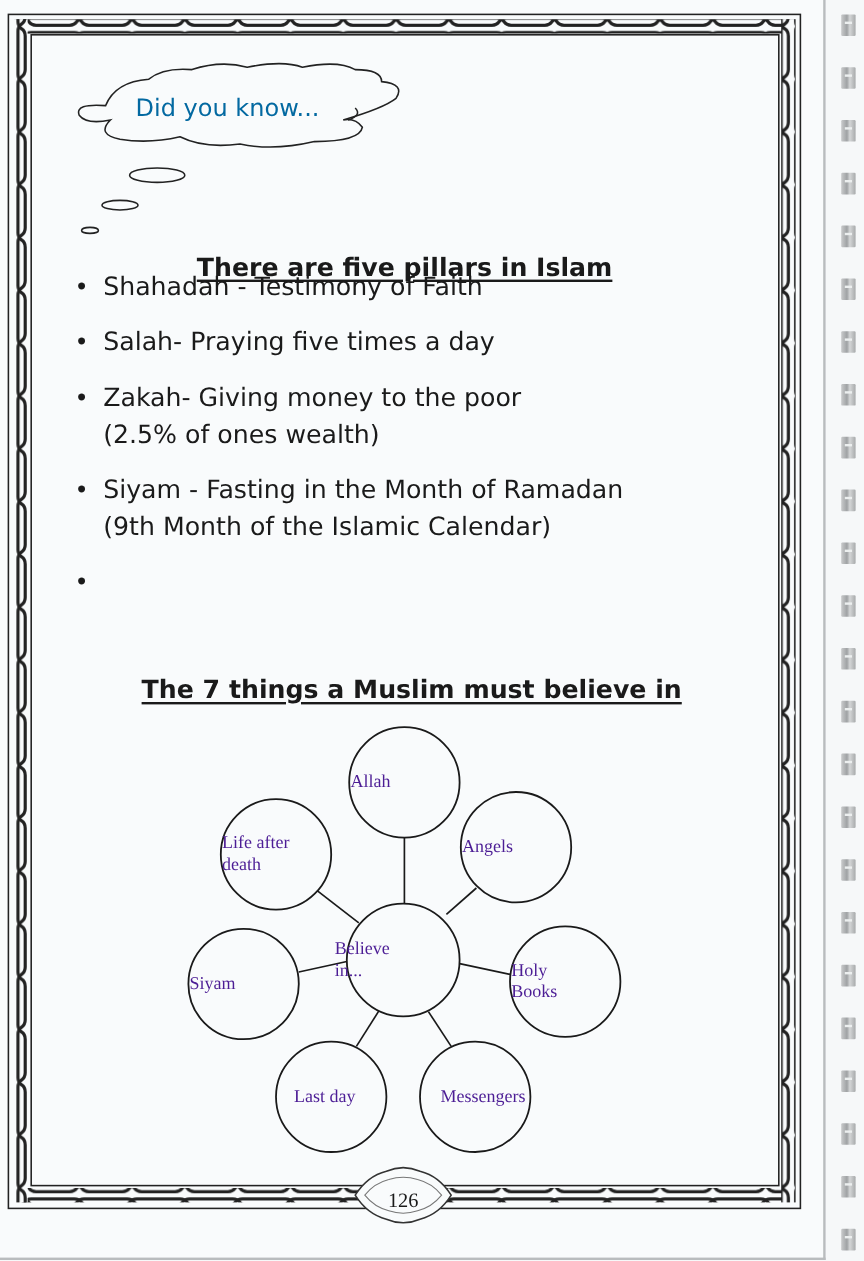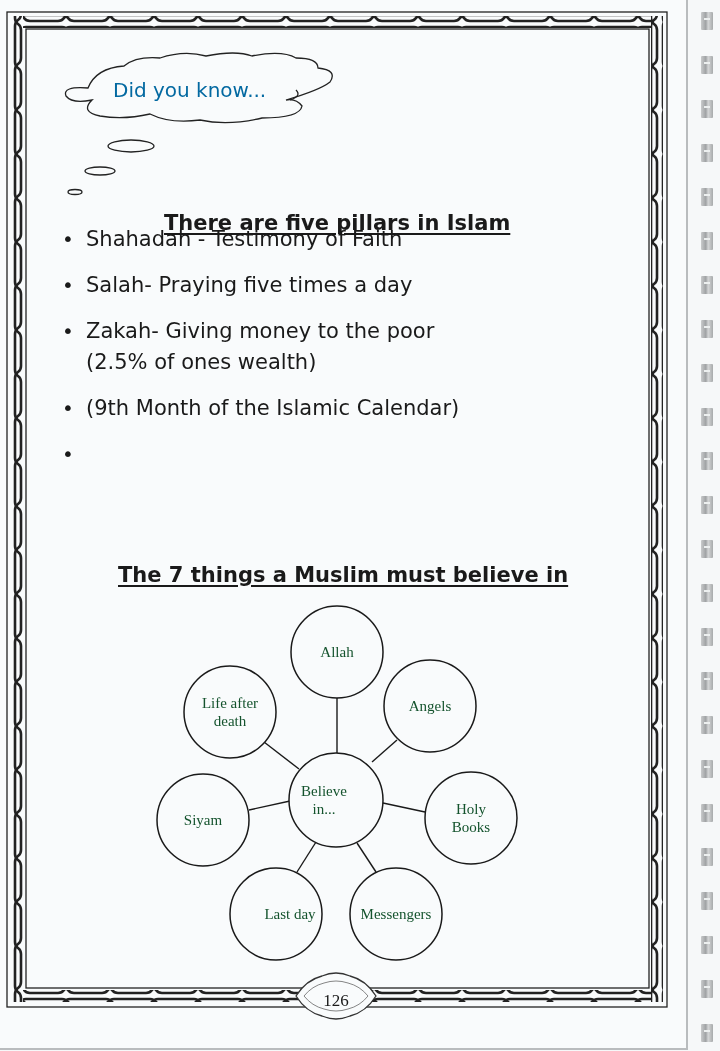--- a/index.html
+++ b/index.html
@@ -30,21 +30,21 @@
       position: absolute; font-weight: bold; font-size: 21px; text-decoration: underline;
       text-underline-offset: 3px; text-decoration-thickness: 2px; color: #1a1a1a;
       white-space: nowrap;
     }
     .pillars-list { position: absolute; left: 62px; top: 224px; margin: 0; padding: 0; list-style: none; }
     .pillar { position: relative; padding-left: 24px; font-size: 21px; line-height: 31px; margin-bottom: 15px; color: #1a1a1a; }
     .pillar .bullet { position: absolute; left: 0; top: 0; font-size: 20px; }
     .pillar .line { display: block; white-space: nowrap; }
     .node-label {
       position: absolute; font-family: "Liberation Serif", serif; font-size: 15px; line-height: 18px;
-      text-align: center; width: 90px; color: #14532d; transform: translate(-50%, -50%);
+      width: 90px; color: #4c1d95; transform: translate(-50%, -50%);
     }
     .page-number {
       position: absolute; left: 336px; top: 1001px; transform: translate(-50%,-50%);
       font-family: "Liberation Serif", serif; font-size: 17px; color: #1a1a1a;
     }
   </style>
 </head>
 <body>
 
 <div class="page-edge"></div>
@@ -155,20 +155,21 @@
     <span class="bullet">•</span>
     <span class="line">Salah- Praying five times a day</span>
   </li>
   <li class="pillar">
     <span class="bullet">•</span>
     <span class="line">Zakah- Giving money to the poor</span>
     <span class="line">(2.5% of ones wealth)</span>
   </li>
   <li class="pillar">
     <span class="bullet">•</span>
+    <span class="line">Siyam - Fasting in the Month of Ramadan</span>
     <span class="line">(9th Month of the Islamic Calendar)</span>
   </li>
   <li class="pillar">
     <span class="bullet">•</span>
   </li>
 </ul>
 
 <div class="heading" style="left:118px; top:563px;">The 7 things a Muslim must believe in</div>
 
 <div>
@@ -179,21 +180,21 @@
   <div class="node-label" style="left:337px; top:652px;">
     <div>Allah</div>
   </div>
   <div class="node-label" style="left:430px; top:706px;">
     <div>Angels</div>
   </div>
   <div class="node-label" style="left:471px; top:818px;">
     <div>Holy</div>
     <div>Books</div>
   </div>
-  <div class="node-label" style="left:396px; top:914px;">
+  <div class="node-label" style="left:412px; top:914px;">
     <div>Messengers</div>
   </div>
   <div class="node-label" style="left:276px; top:914px;padding-left:28px;">
     <div>Last day</div>
   </div>
   <div class="node-label" style="left:203px; top:820px;">
     <div>Siyam</div>
   </div>
   <div class="node-label" style="left:230px; top:712px;">
     <div>Life after</div>

